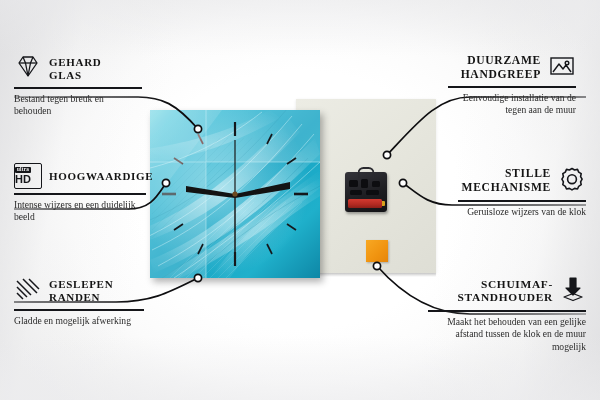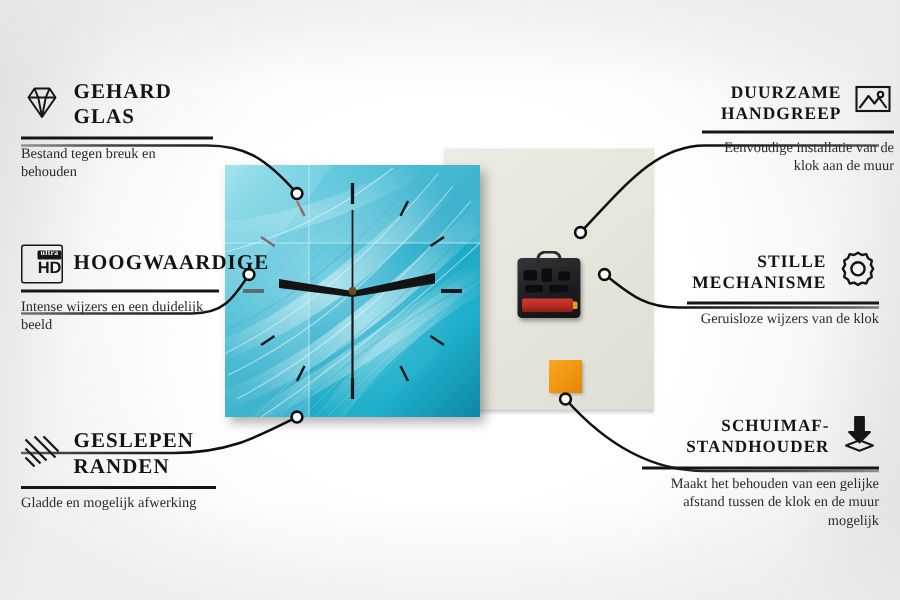--- a/index.html
+++ b/index.html
@@ -26,38 +26,38 @@
   }
 
   
   .feat{position:absolute;}
   .feat .head{
     display:flex;align-items:center;gap:7px;
   }
   .feat.right .head{justify-content:flex-end;}
   .feat .titles{
     font-weight:bold;letter-spacing:.7px;line-height:1.18;
-    font-size:14px;color:#141414;text-transform:uppercase;
+    font-size:11px;color:#141414;text-transform:uppercase;
   }
   .feat.left .titles{text-align:left;}
   .feat.right .titles{text-align:right;}
   .feat .rule{
     height:1.5px;background:#15161a;margin-top:4px;width:100%;
   }
   .feat .desc{
     margin-top:4px;font-size:9.6px;line-height:1.32;color:#2b2b2b;
   }
   .feat.left .desc{text-align:left;}
   .feat.right .desc{text-align:right;}
   .ico{flex:0 0 auto;display:block;}
 
   
   .hdbadge{
     width:26px;height:24px;border:1.4px solid #15161a;border-radius:2px;
-    display:flex;flex-direction:column;align-items:flex-end;justify-content:center;
+    display:flex;flex-direction:column;align-items:flex-start;justify-content:center;
     line-height:1;
   }
   .hdbadge .u{font-size:5.2px;font-weight:bold;letter-spacing:.2px;color:#15161a;
     background:#15161a;color:#fff;padding:.6px 2px;border-radius:1px;margin-bottom:1px;}
   .hdbadge .h{font-size:11px;font-weight:bold;color:#15161a;font-family:"Liberation Sans",sans-serif;}
 
   
   #scene{position:absolute;left:0;top:0;width:600px;height:400px;}
 
   .wall{
@@ -284,29 +284,29 @@
   </div>
 
   <div class="feat left" style="left:14px;top:163px;width:132px;">
     <div class="head">
       <span class="ico">
         <span class="hdbadge">
           <span class="u">ultra</span>
           <span class="h">HD</span>
         </span>
       </span>
-      <div class="titles" style="font-size:14px;">
+      <div class="titles" style="font-size:11px;">
         <div>HOOGWAARDIGE</div>
       </div>
     </div>
     <div class="rule"></div>
     <div class="desc">Intense wijzers en een duidelijk beeld</div>
   </div>
 
-  <div class="feat left" style="left:14px;top:287px;width:130px;">
+  <div class="feat left" style="left:14px;top:277px;width:130px;">
     <div class="head">
       <span class="ico">
         <svg width="28" height="24" viewBox="0 0 28 24">
           <g stroke="#15161a" stroke-width="1.5" fill="none">
             <path d="M3 4 L17 18"></path>
               <path d="M3 10 L13 20"></path>
               <path d="M3 16 L9 22"></path>
             <path d="M9 2 L23 16"></path>
               <path d="M15 2 L25 12"></path>
           </g>
@@ -314,38 +314,38 @@
       </span>
       <div class="titles">
         <div>GESLEPEN</div>
         <div>RANDEN</div>
       </div>
     </div>
     <div class="rule"></div>
     <div class="desc">Gladde en mogelijk afwerking</div>
   </div>
 
-  <div class="feat right" style="left:468px;top:54px;width:128px;">
+  <div class="feat right" style="left:448px;top:54px;width:128px;">
     <div class="head">
       <div class="titles" style="font-size:11.6px;">
         <div>DUURZAME</div>
         <div>HANDGREEP</div>
       </div>
       <span class="ico">
         <svg width="28" height="24" viewBox="0 0 28 24">
           <g fill="none" stroke="#15161a" stroke-width="1.4">
             <rect x="3" y="4" width="22" height="16"></rect>
             <path d="M5 18 L11 10 L15 15 L18 11 L23 18" stroke-linejoin="round"></path>
             <circle cx="19" cy="9" r="1.8"></circle>
           </g>
         </svg>
       </span>
     </div>
     <div class="rule"></div>
-    <div class="desc">Eenvoudige installatie van de klok aan de muur</div>
+    <div class="desc">Eenvoudige installatie van de tegen aan de muur</div>
   </div>
 
   <div class="feat right" style="left:428px;top:276px;width:158px;">
     <div class="head">
       <div class="titles" style="font-size:11.4px;">
         <div>SCHUIMAF-</div>
         <div>STANDHOUDER</div>
       </div>
       <span class="ico">
         <svg width="26" height="26" viewBox="0 0 26 26">

